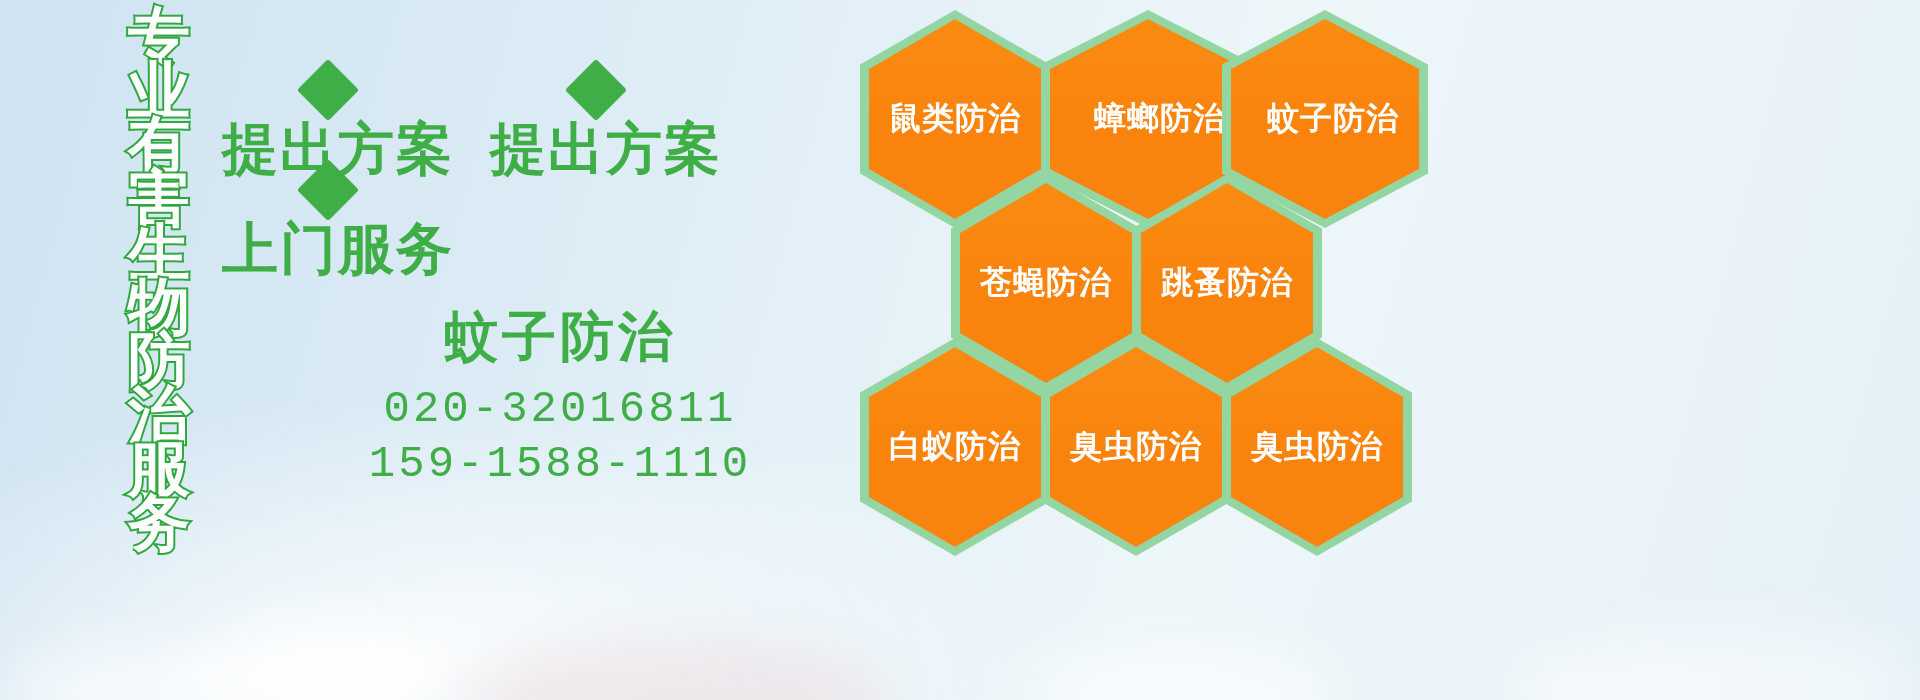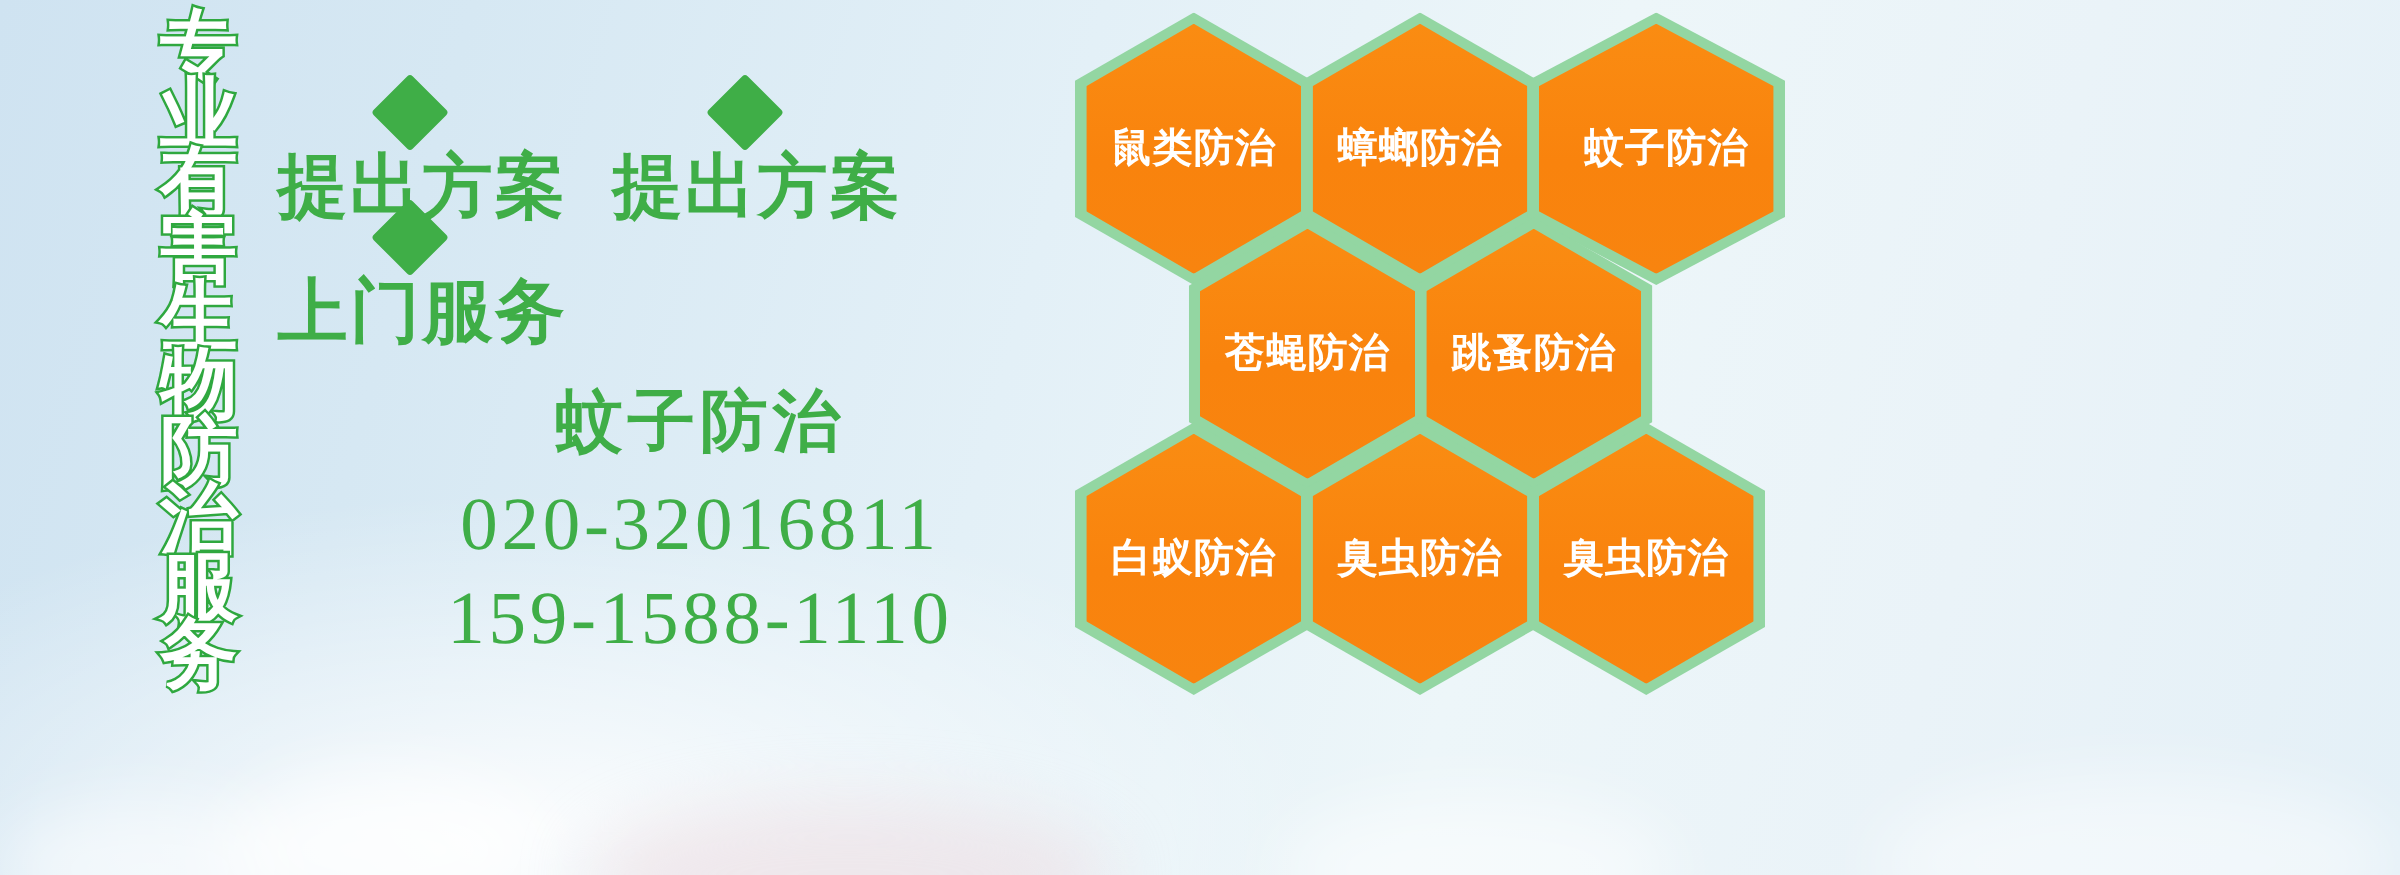--- a/index.html
+++ b/index.html
@@ -53,22 +53,22 @@
   }
 
   
   #contact{position:absolute;left:250px;top:310px;width:620px;text-align:center;}
   #contact-heading{
     font-family:"DejaVu Sans","Liberation Sans",sans-serif;
     font-size:54px;font-weight:700;color:#3fae47;letter-spacing:4px;line-height:1.0;
     margin:0 0 18px 0;
   }
   .phone{
-    font-family:Liberation Serif, serif;
-    font-size:60px;font-weight:400;color:#3fae47;letter-spacing:3px;line-height:1.25;
+    font-family:Liberation Mono, monospace;
+    font-size:44px;font-weight:400;color:#3fae47;letter-spacing:3px;line-height:1.25;
     margin:0;
   }
 
   
   #honeycomb{position:absolute;left:860px;top:0px;width:620px;height:700px;}
   .hex{
     position:absolute;width:190px;height:218px;
     display:flex;align-items:center;justify-content:center;
     clip-path:polygon(50% 0%,100% 25%,100% 75%,50% 100%,0% 75%,0% 25%);
     background:#93d6a2;
@@ -131,21 +131,21 @@
     <div id="contact-heading">蚊子防治</div>
     <div class="phone">020-32016811</div>
     <div class="phone">159-1588-1110</div>
   </div>
 
   <div id="honeycomb">
       <div class="hex" style="left: 0px; top: 10px;">
         <div class="inner"></div>
         <span class="hlabel">鼠类防治</span>
       </div>
-      <div class="hex" style="left: 181px; top: 10px;">
+      <div class="hex" style="left: 181px; top: 10px; padding-left: 24px;">
         <div class="inner"></div>
         <span class="hlabel">蟑螂防治</span>
       </div>
       <div class="hex" style="left: 362px; top: 10px; padding-left: 16px;">
         <div class="inner"></div>
         <span class="hlabel">蚊子防治</span>
       </div>
       <div class="hex" style="left: 91px; top: 174px;">
         <div class="inner"></div>
         <span class="hlabel">苍蝇防治</span>

